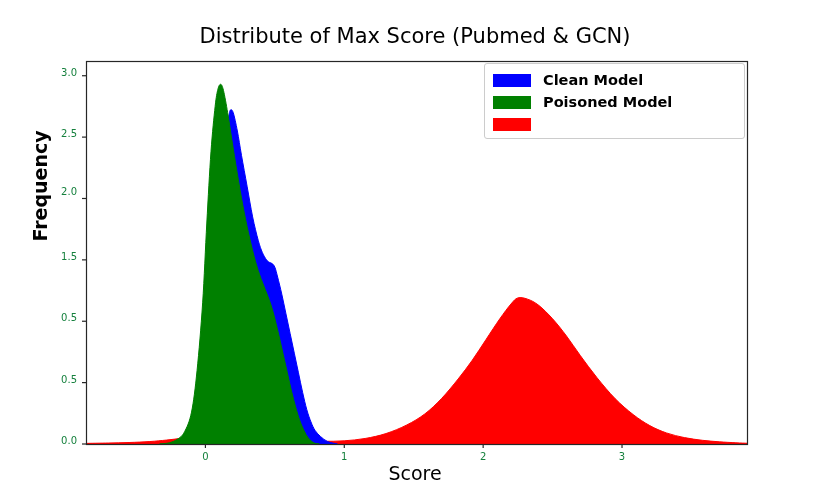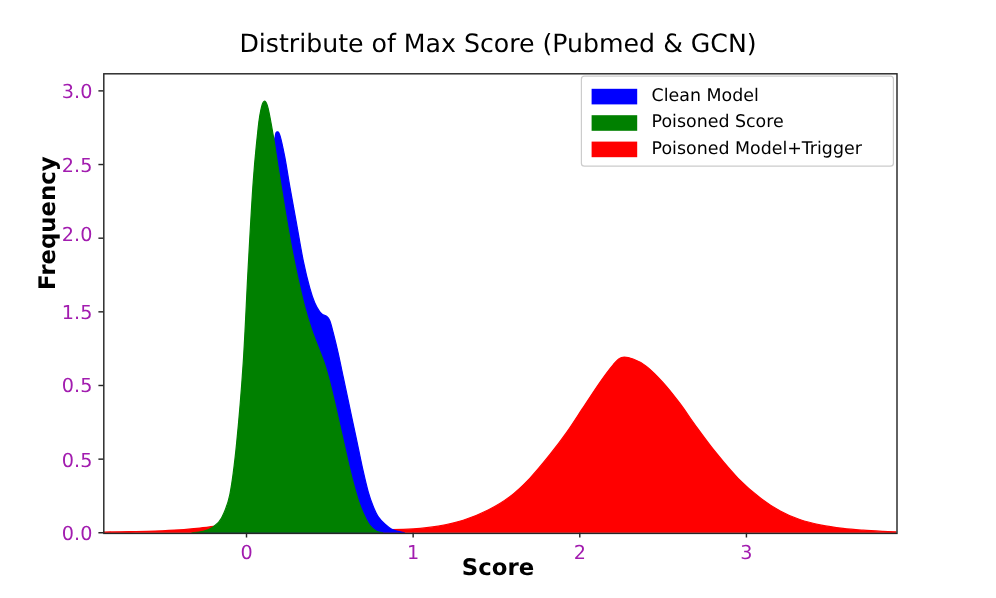--- a/index.html
+++ b/index.html
@@ -34,55 +34,56 @@
     left: 0;
     top: 0;
   }
   .axis-label-x {
     position: absolute;
     left: 0;
     top: 462px;
     width: 830px;
     text-align: center;
     font-size: 19px;
-    font-weight: bold;
+    font-weight: normal;
     color: #000000;
   }
   .axis-label-y {
     position: absolute;
     left: -40px;
     top: 175px;
     width: 160px;
     text-align: center;
     font-size: 19px;
     font-weight: bold;
     color: #000000;
     transform: rotate(-90deg);
     transform-origin: center center;
   }
   .tick-label {
     position: absolute;
-    font-size: 16px;
-    color: #a21caf;
+    font-size: 10px;
+    color: #15803d;
     white-space: nowrap;
   }
   .tick-label-y {
     text-align: right;
   }
   .legend-box {
     position: absolute;
     left: 484px;
     top: 63px;
     width: 261px;
     height: 76px;
     background: #ffffff;
     border: 1px solid #cccccc;
     border-radius: 3px;
     box-sizing: border-box;
     padding: 5px 8px;
+    font-weight: bold;
   }
   .legend-row {
     display: flex;
     align-items: center;
     height: 22px;
   }
   .legend-swatch {
     width: 38px;
     height: 13px;
     margin-right: 12px;
@@ -145,21 +146,20 @@
   <div class="axis-label-x">Score</div>
   <div class="axis-label-y">Frequency</div>
 
   <div class="legend-box">
     <div class="legend-row">
       <span class="legend-swatch" style="background: rgb(0, 0, 255);"></span>
       <span class="legend-text">Clean Model</span>
     </div>
     <div class="legend-row">
       <span class="legend-swatch" style="background: rgb(0, 128, 0);"></span>
-      <span class="legend-text">Poisoned Score</span>
+      <span class="legend-text">Poisoned Model</span>
     </div>
     <div class="legend-row">
       <span class="legend-swatch" style="background: rgb(255, 0, 0);"></span>
-      <span class="legend-text">Poisoned Model+Trigger</span>
     </div>
   </div>
 
 </div>
 
 </body></html>

